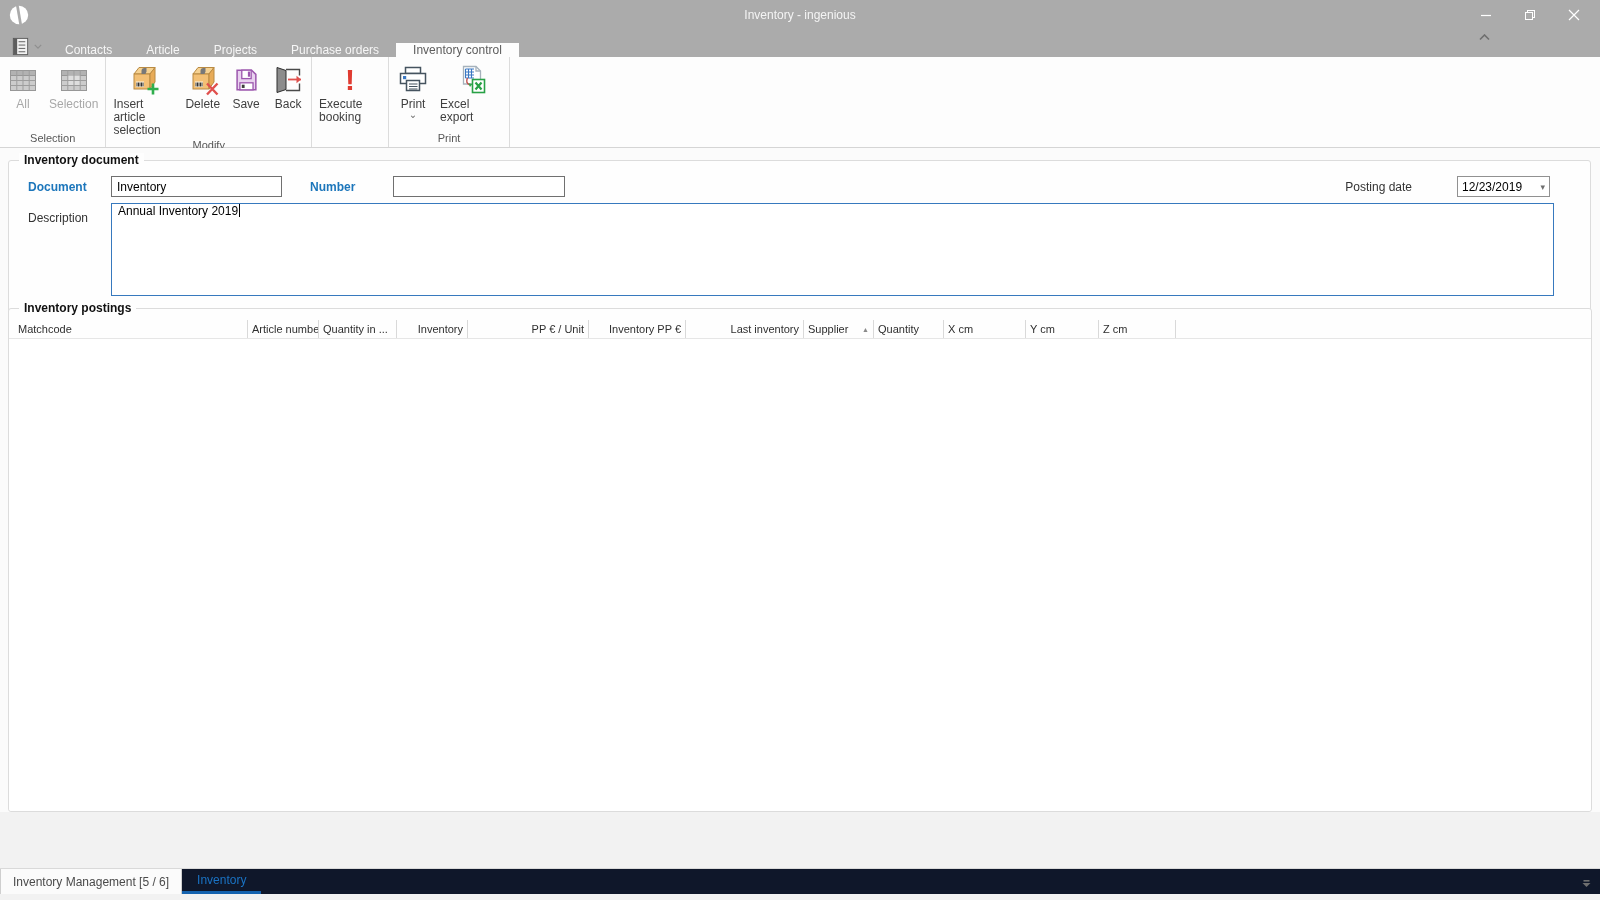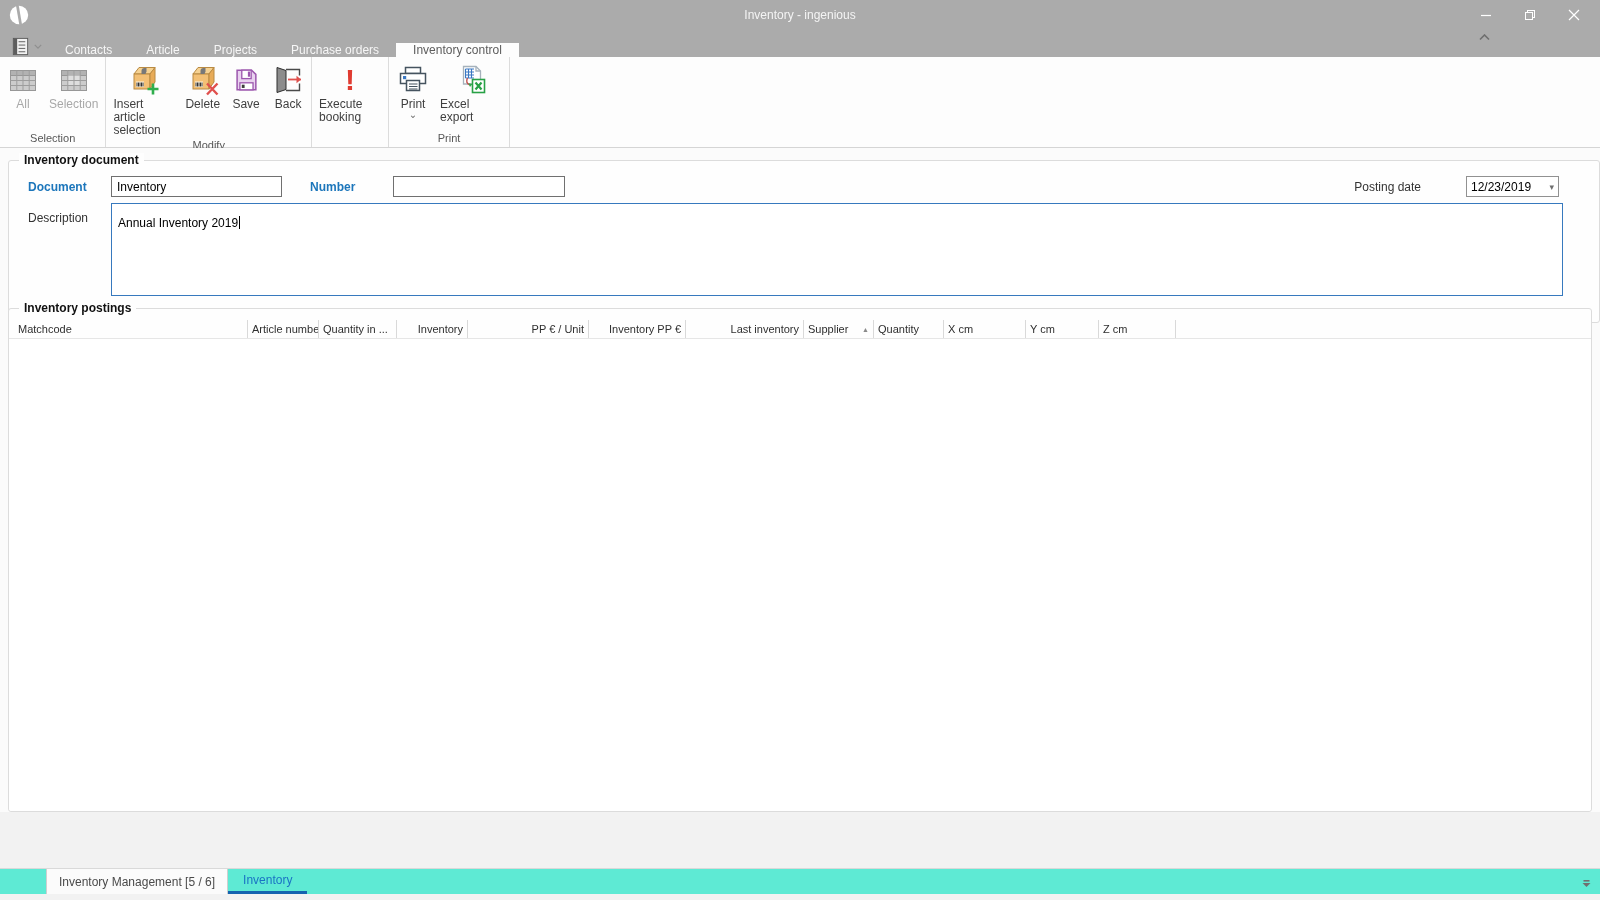--- a/index.html
+++ b/index.html
@@ -33,43 +33,43 @@
   .rlabel { font-size:12px; line-height:13px; color:#3f3f3f; white-space:pre-line; }
   .rbtn.disabled .rlabel { color:#a8a8a8; }
   .rbtn .chev { font-size:10px; line-height:8px; color:#6d6d6d; }
   .rbtn.narrow { max-width:72px; }
   .excl { color:#e03b31; font-size:30px; font-weight:bold; line-height:30px; }
 
   
   .content { position:absolute; left:0; top:148px; width:1600px; height:664px; background:#fbfbfb; }
   .groupbox { position:absolute; border:1px solid #dcdcdc; border-radius:3px; background:#fefefe; }
   .gb-title { position:absolute; top:-8px; left:10px; background:#fefefe; padding:0 5px; font-weight:bold; font-size:12px; color:#111; white-space:nowrap; }
-  .gb-doc { left:8px; top:12px; right:0; height:163px; }
+  .gb-doc { left:8px; top:12px; right:9px; height:163px; }
   .gb-post { left:8px; top:160px; right:8px; height:504px; }
 
   .flabel { position:absolute; font-size:12px; color:#333; white-space:nowrap; }
   .flabel.blue { color:#1c76bb; font-weight:bold; }
   .tbox { position:absolute; height:21px; border:1px solid #707070; background:#fff; font:12px "Liberation Sans",sans-serif; padding:0 5px; outline:none; color:#000; }
   .datecombo { position:absolute; height:21px; border:1px solid #919191; background:#fff; display:flex; align-items:center; padding:0 4px; }
   .datecombo .dval { flex:1 1 auto; font-size:12px; color:#000; }
   .datecombo .darr { color:#6f6f6f; font-size:9px; }
-  .descbox { position:absolute; border:1px solid #3779be; background:#fff; padding:12px 6px; font-size:12px; color:#000; }
+  .descbox { position:absolute; border:1px solid #3779be; background:#fff; padding:0 6px; font-size:12px; color:#000; }
   .caret { display:inline-block; width:0; height:13px; border-left:1px solid #000; vertical-align:-2px; margin-left:1px; }
 
   .hrow { position:absolute; left:0; right:0; top:11px; height:19px; display:flex; border-bottom:1px solid #e6e6e6; background:#fefefe; }
   .hcell { flex:0 0 auto; border-right:1px solid #d9d9d9; padding:0 4px; font-size:11px; color:#2f2f2f; white-space:nowrap; overflow:hidden; display:flex; align-items:center; }
   .hcell:first-child { padding-left:9px; }
   .hcell.right { justify-content:flex-end; }
   .hcell.fill { flex:1 1 auto; border-right:none; }
   .sortasc { margin-left:auto; font-size:7px; color:#8a8a8a; padding-left:6px; }
   .tbody { position:absolute; left:0; right:0; top:30px; bottom:0; background:#fff; border-radius:0 0 3px 3px; }
 
   
   .footer { position:absolute; left:0; top:812px; width:1600px; height:88px; background:#f2f2f2; }
-  .tabbar { position:absolute; left:0; top:56px; right:0; height:26px; background:#5eead4; border-top:1px solid #d9d9d9; display:flex; align-items:stretch;padding-left:46px; }
+  .tabbar { position:absolute; left:0; top:56px; right:0; height:26px; background:#0f172a; border-top:1px solid #d9d9d9; display:flex; align-items:stretch; }
   .ftab { display:flex; align-items:center; padding:0 12px; font-size:12px; color:#4a4a4a; white-space:nowrap; }
   .ftab.first { border-right:1px solid #cfcfcf; border-left:1px solid #cfcfcf; background:#fbfbfb; }
   .ftab.active { color:#1a73c4; border-bottom:3px solid #1563af; padding:0 15px; }
   .tablist-arrow { position:absolute; right:8px; top:8px; }
 </style>
 </head>
 <body>
 
 <div class="titlebar">
   <span class="logo">

